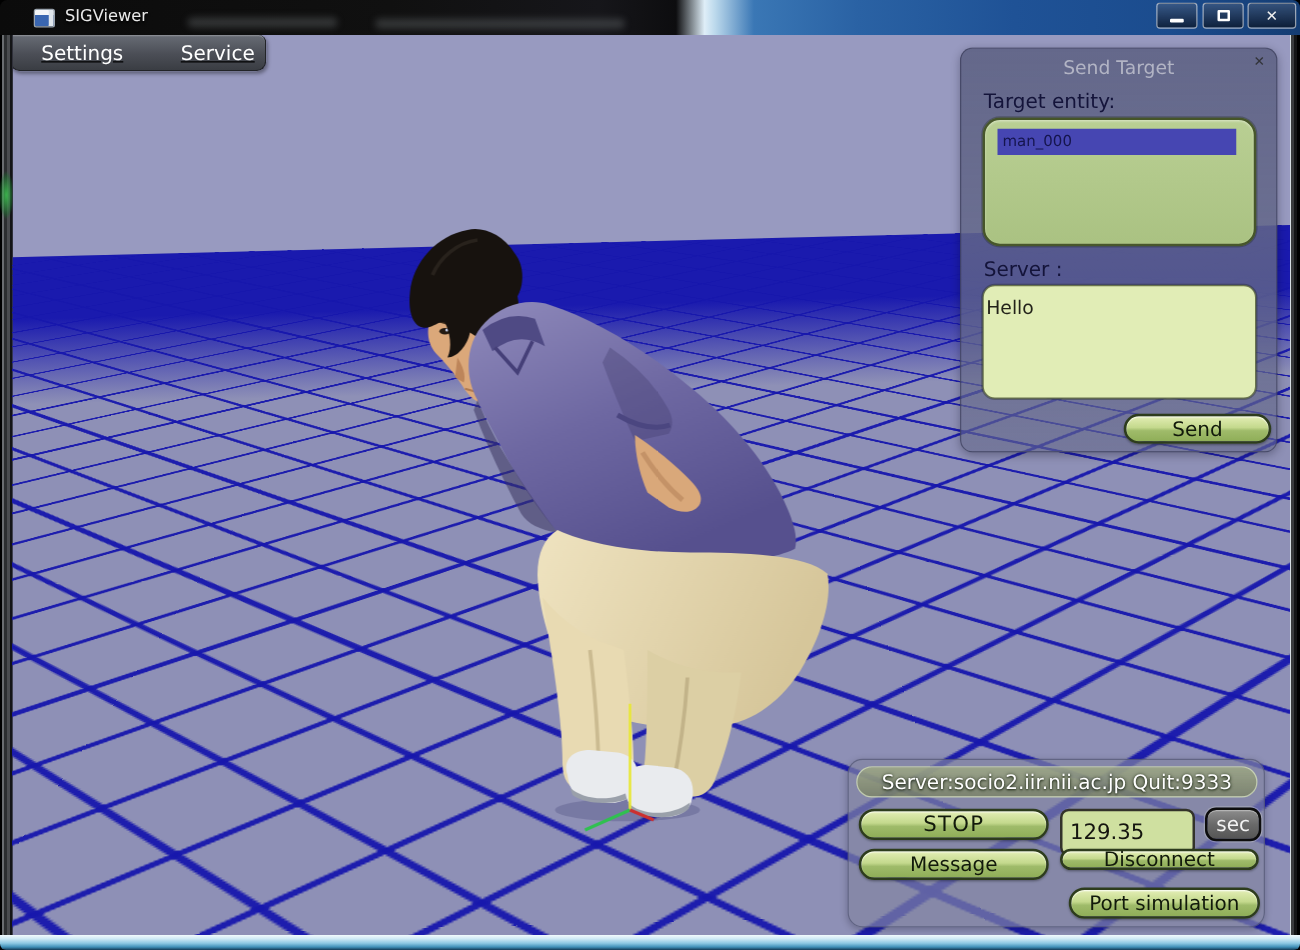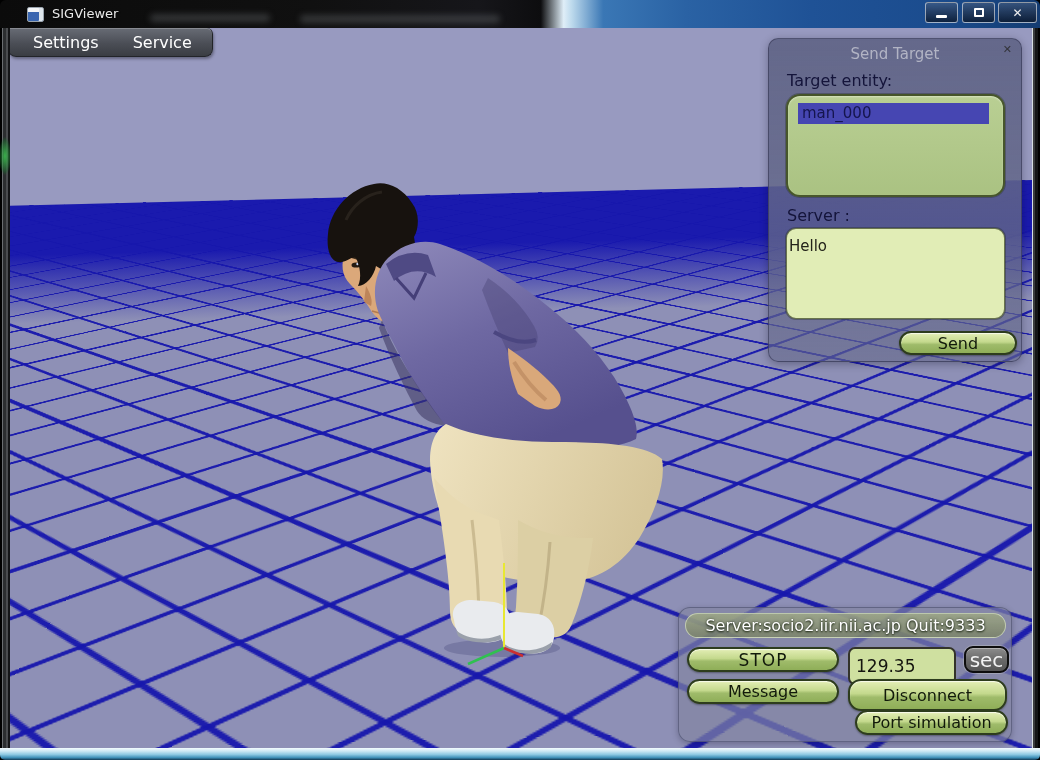--- a/index.html
+++ b/index.html
@@ -55,40 +55,40 @@
       repeating-linear-gradient(45deg, rgba(22,22,172,0.95) 0 3px, transparent 3px 40px),
       repeating-linear-gradient(135deg, rgba(22,22,172,0.95) 0 3px, transparent 3px 40px); }
 
   .character-svg { position:absolute; left:312px; top:152px; width:360px; height:512px; z-index:20; }
 
   
   .menubar { position:absolute; left:-2px; top:0; width:205px; height:29px; z-index:40;
     background:linear-gradient(180deg,#686c75 0%,#4b4e56 55%,#3a3d43 100%);
     border:1px solid #222428; border-top:none; border-radius:0 6px 8px 8px;
     box-shadow:inset 0 1px 0 rgba(255,255,255,0.22), 1px 2px 3px rgba(0,0,0,0.35);
-    display:flex; align-items:center; padding-left:12px; gap:10px; }
+    display:flex; align-items:center; padding-left:12px; gap:22px;text-decoration:underline; }
   .menu-item { color:#fff; font-size:16px; padding:2px 12px; cursor:pointer; }
 
   
   .send-panel { position:absolute; left:758px; top:10px; width:254px; height:324px; z-index:40;
     border-radius:10px; border:1px solid rgba(45,48,75,0.55);
     background:linear-gradient(180deg, rgba(98,102,136,0.96) 0%, rgba(98,102,136,0.82) 55%, rgba(100,104,138,0.60) 100%);
     box-shadow:0 2px 8px rgba(0,0,20,0.3); }
   .sp-title { position:absolute; top:6px; left:0; width:100%; text-align:center;
     color:#b2b4c4; font-size:15px; }
   .sp-close { position:absolute; top:4px; right:9px; color:#33343a; font-size:11px;
     font-weight:bold; cursor:pointer; }
   .sp-label { position:absolute; left:18px; color:#14143a; font-size:16px; }
   .lbl-target { top:32px; } .lbl-message { top:167px; }
   .listbox { position:absolute; left:17px; top:55px; width:219px; height:103px;
     border-radius:14px; border:2px solid rgba(52,66,26,0.85);
     background:linear-gradient(180deg,#b9cf93 0%,#aac282 100%);
     box-shadow:inset 0 1px 2px rgba(255,255,255,0.45), 0 0 0 1px rgba(30,35,20,0.3);
     padding:7px 14px 0 10px; cursor:pointer; }
-  .list-item-selected { height:21px; background:#4646b2; color:#15154e; font-size:15px;
+  .list-item-selected { height:21px; background:#4646b2; color:#15154e; font-size:12px;
     line-height:21px; padding-left:4px; }
   .msgbox { position:absolute; left:17px; top:189px; width:219px; height:91px;
     border-radius:10px; border:1px solid rgba(75,85,50,0.8);
     background:#e1edb6; box-shadow:0 0 0 1px rgba(35,40,25,0.35);
     color:#23231a; font-size:15px; padding:8px 2px; resize:none; outline:none;
     font-family:"DejaVu Sans", sans-serif; }
   .send-btn { position:absolute; left:130px; top:292px; width:118px; height:24px;
     border-radius:13px; font-size:16px; }
 
   
@@ -109,23 +109,23 @@
     text-shadow:0 1px 2px rgba(15,25,8,0.9), 0 0 3px rgba(15,25,8,0.55); }
   .cp-stop { position:absolute; left:8px; top:39px; width:152px; height:25px; font-size:17px; letter-spacing:1px; }
   .cp-time { position:absolute; left:169px; top:39px; width:108px; height:38px;
     background:#cfe0a0; border:2px solid #33332a; border-radius:7px;
     font-size:17px; color:#15150f; padding:0 6px; outline:none;
     font-family:"DejaVu Sans", sans-serif; }
   .cp-sec { position:absolute; left:285px; top:38px; width:45px; height:27px;
     border-radius:9px; border:2px solid #0d0d0d;
     background:linear-gradient(180deg,#8d8d8d 0%,#6a6a6a 50%,#555 100%);
     box-shadow:0 0 0 1px rgba(200,200,200,0.4), inset 0 1px 0 rgba(255,255,255,0.35);
-    color:#f2f2f2; font-size:20px; display:flex; align-items:center; justify-content:center; cursor:pointer; }
+    color:#f2f2f2; font-size:16px; display:flex; align-items:center; justify-content:center; cursor:pointer; }
   .cp-message { position:absolute; left:8px; top:71px; width:152px; height:25px; font-size:16px; }
-  .cp-disconnect { position:absolute; left:169px; top:71px; width:159px; height:32px; font-size:16px; }
+  .cp-disconnect { position:absolute; left:169px; top:71px; width:159px; height:17px; font-size:16px; }
   .cp-quit { position:absolute; left:176px; top:102px; width:153px; height:25px; font-size:16px; }
 </style>
 </head>
 <body>
 
 <div class="window">
 
   <div class="titlebar">
     <div class="tb-smudge" style="left:150px;width:120px;"></div>
     <div class="tb-smudge" style="left:300px;width:200px;top:15px;"></div>

